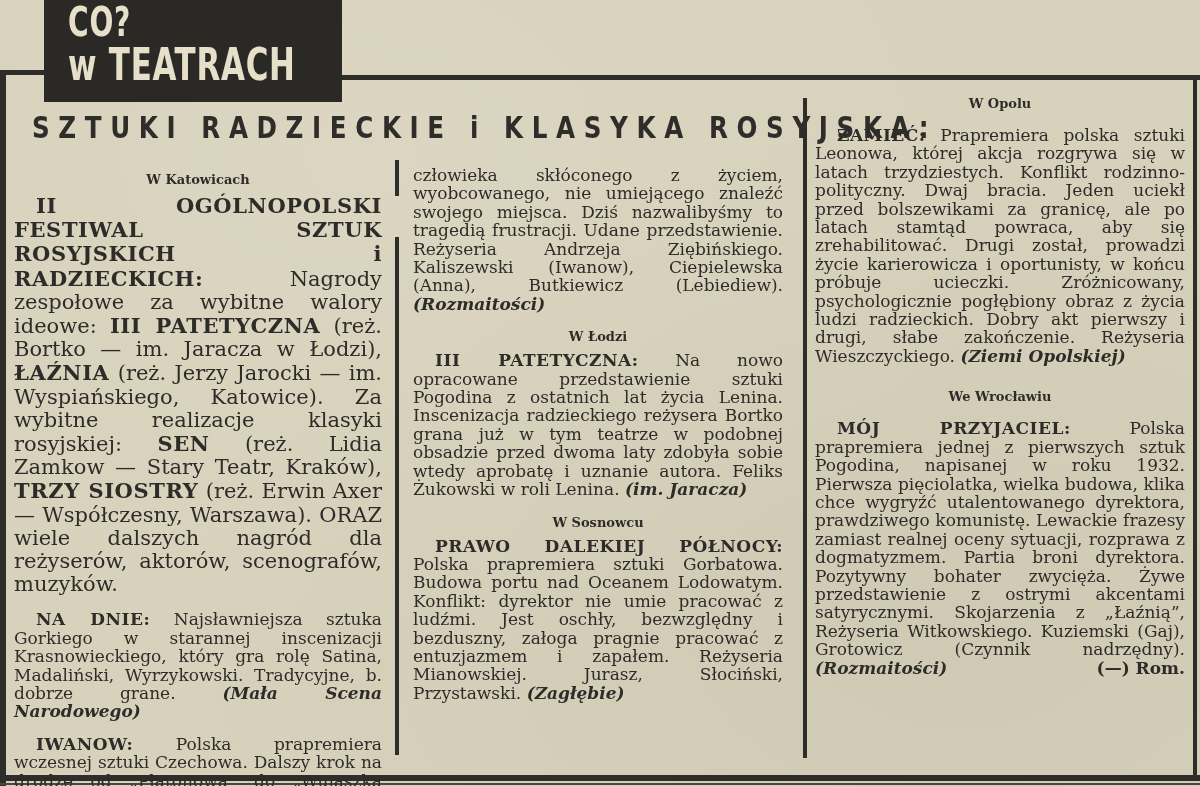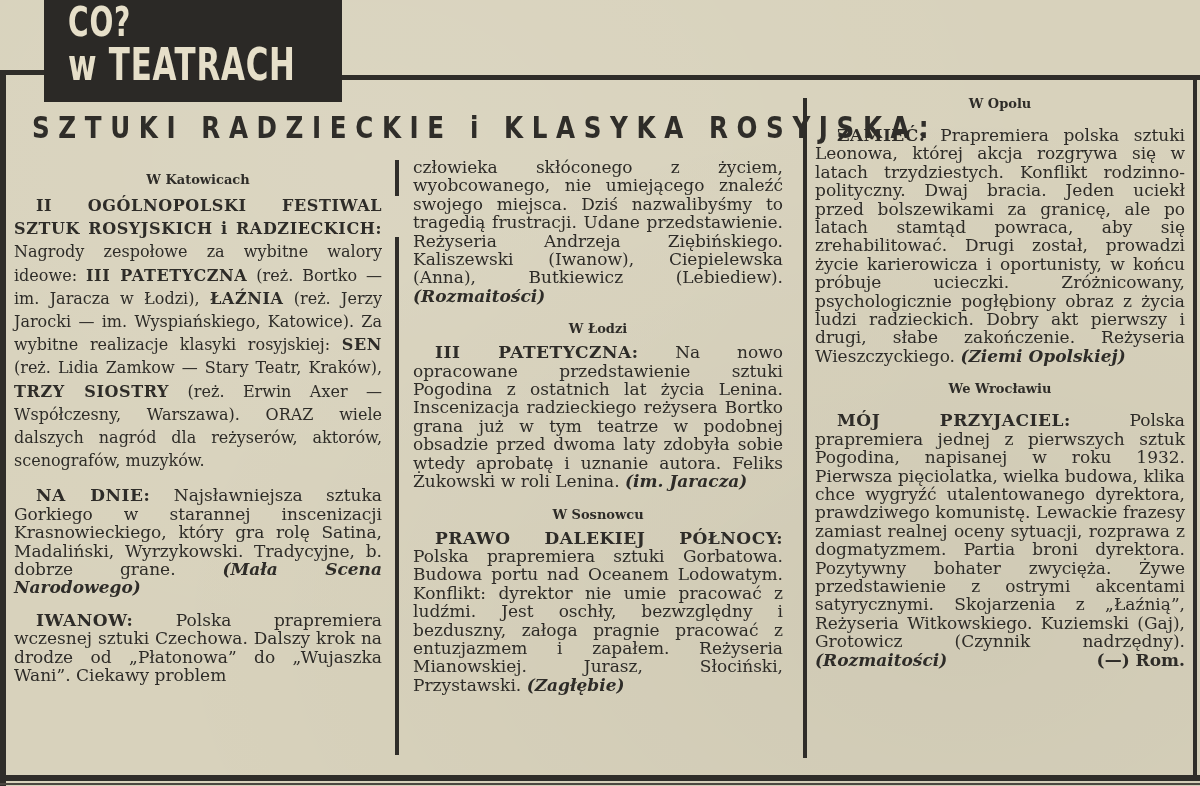--- a/index.html
+++ b/index.html
@@ -50,32 +50,32 @@
 
   .col-divider { position:absolute; width:4px; background:#2f2d29; }
 
   .col {
     position:absolute;
     font-size:17px; line-height:18.4px;
     text-align:justify;
     hyphens:manual;
   }
   .col1 { left:14px; top:160px; width:368px; }
-  .col2 { left:413px; top:152px; width:370px; }
+  .col2 { left:413px; top:160px; width:370px; }
   .col3 { left:815px; top:90px; width:370px; }
 
   .city {
     text-align:center; font-weight:bold; font-size:13px;
     margin:10px 0 4px 0; line-height:20px;
   }
   .entry { margin:0; text-indent:22px; }
   .entry + .entry { margin-top:14px; }
   .title { font-weight:bold; letter-spacing:0.5px; }
   .venue { font-style:italic; font-weight:bold; }
-  .big { font-size:16px; line-height:23.2px; }
+  .big { font-size:21px; line-height:23.2px; }
   .big .title { letter-spacing:0.6px; }
   .sig { font-weight:bold; float:right; }
 </style>
 </head>
 <body>
 
 <div class="paper"></div>
 
 <div class="frame-top-left"></div>
 <div class="frame-top-right"></div>
@@ -111,15 +111,15 @@
   <div class="city" style="margin-top:14px;">W Sosnowcu</div>
   <p class="entry"><span class="title">PRAWO DALEKIEJ PÓŁNOCY:</span><span> Polska prapremiera sztuki Gorbatowa. Budowa portu nad Oceanem Lodowatym. Konflikt: dyrektor nie umie pracować z ludźmi. Jest oschły, bezwzględny i bezduszny, załoga pragnie pracować z entuzjazmem i zapałem. Reżyseria Mianowskiej. Jurasz, Słociński, Przystawski. </span><span class="venue">(Zagłębie)</span></p>
 
 </div>
 
 <div class="col col3">
 
   <div class="city" style="margin-top:4px;">W Opolu</div>
   <p class="entry" style="margin-top:12px;"><span class="title">ZAMIEĆ:</span><span> Prapremiera polska sztuki Leonowa, której akcja rozgrywa się w latach trzydziestych. Konflikt rodzinno-polityczny. Dwaj bracia. Jeden uciekł przed bolszewikami za granicę, ale po latach stamtąd powraca, aby się zrehabilitować. Drugi został, prowadzi życie karierowicza i oportunisty, w końcu próbuje ucieczki. Zróżnicowany, psychologicznie pogłębiony obraz z życia ludzi radzieckich. Dobry akt pierwszy i drugi, słabe zakończenie. Reżyseria Wieszczyckiego. </span><span class="venue">(Ziemi Opolskiej)</span></p>
 
-  <div class="city" style="margin-top:14px;">We Wrocławiu</div>
+  <div class="city" style="margin-top:22px;">We Wrocławiu</div>
   <p class="entry" style="margin-top:12px;"><span class="title">MÓJ PRZYJACIEL:</span><span> Polska prapremiera jednej z pierwszych sztuk Pogodina, napisanej w roku 1932. Pierwsza pięciolatka, wielka budowa, klika chce wygryźć utalentowanego dyrektora, prawdziwego komunistę. Lewackie frazesy zamiast realnej oceny sytuacji, rozprawa z dogmatyzmem. Partia broni dyrektora. Pozytywny bohater zwycięża. Żywe przedstawienie z ostrymi akcentami satyrycznymi. Skojarzenia z „Łaźnią”, Reżyseria Witkowskiego. Kuziemski (Gaj), Grotowicz (Czynnik nadrzędny). </span><span class="venue">(Rozmaitości)</span> <span class="sig">(—) Rom.</span></p>
 </div>
 
 </body></html>

